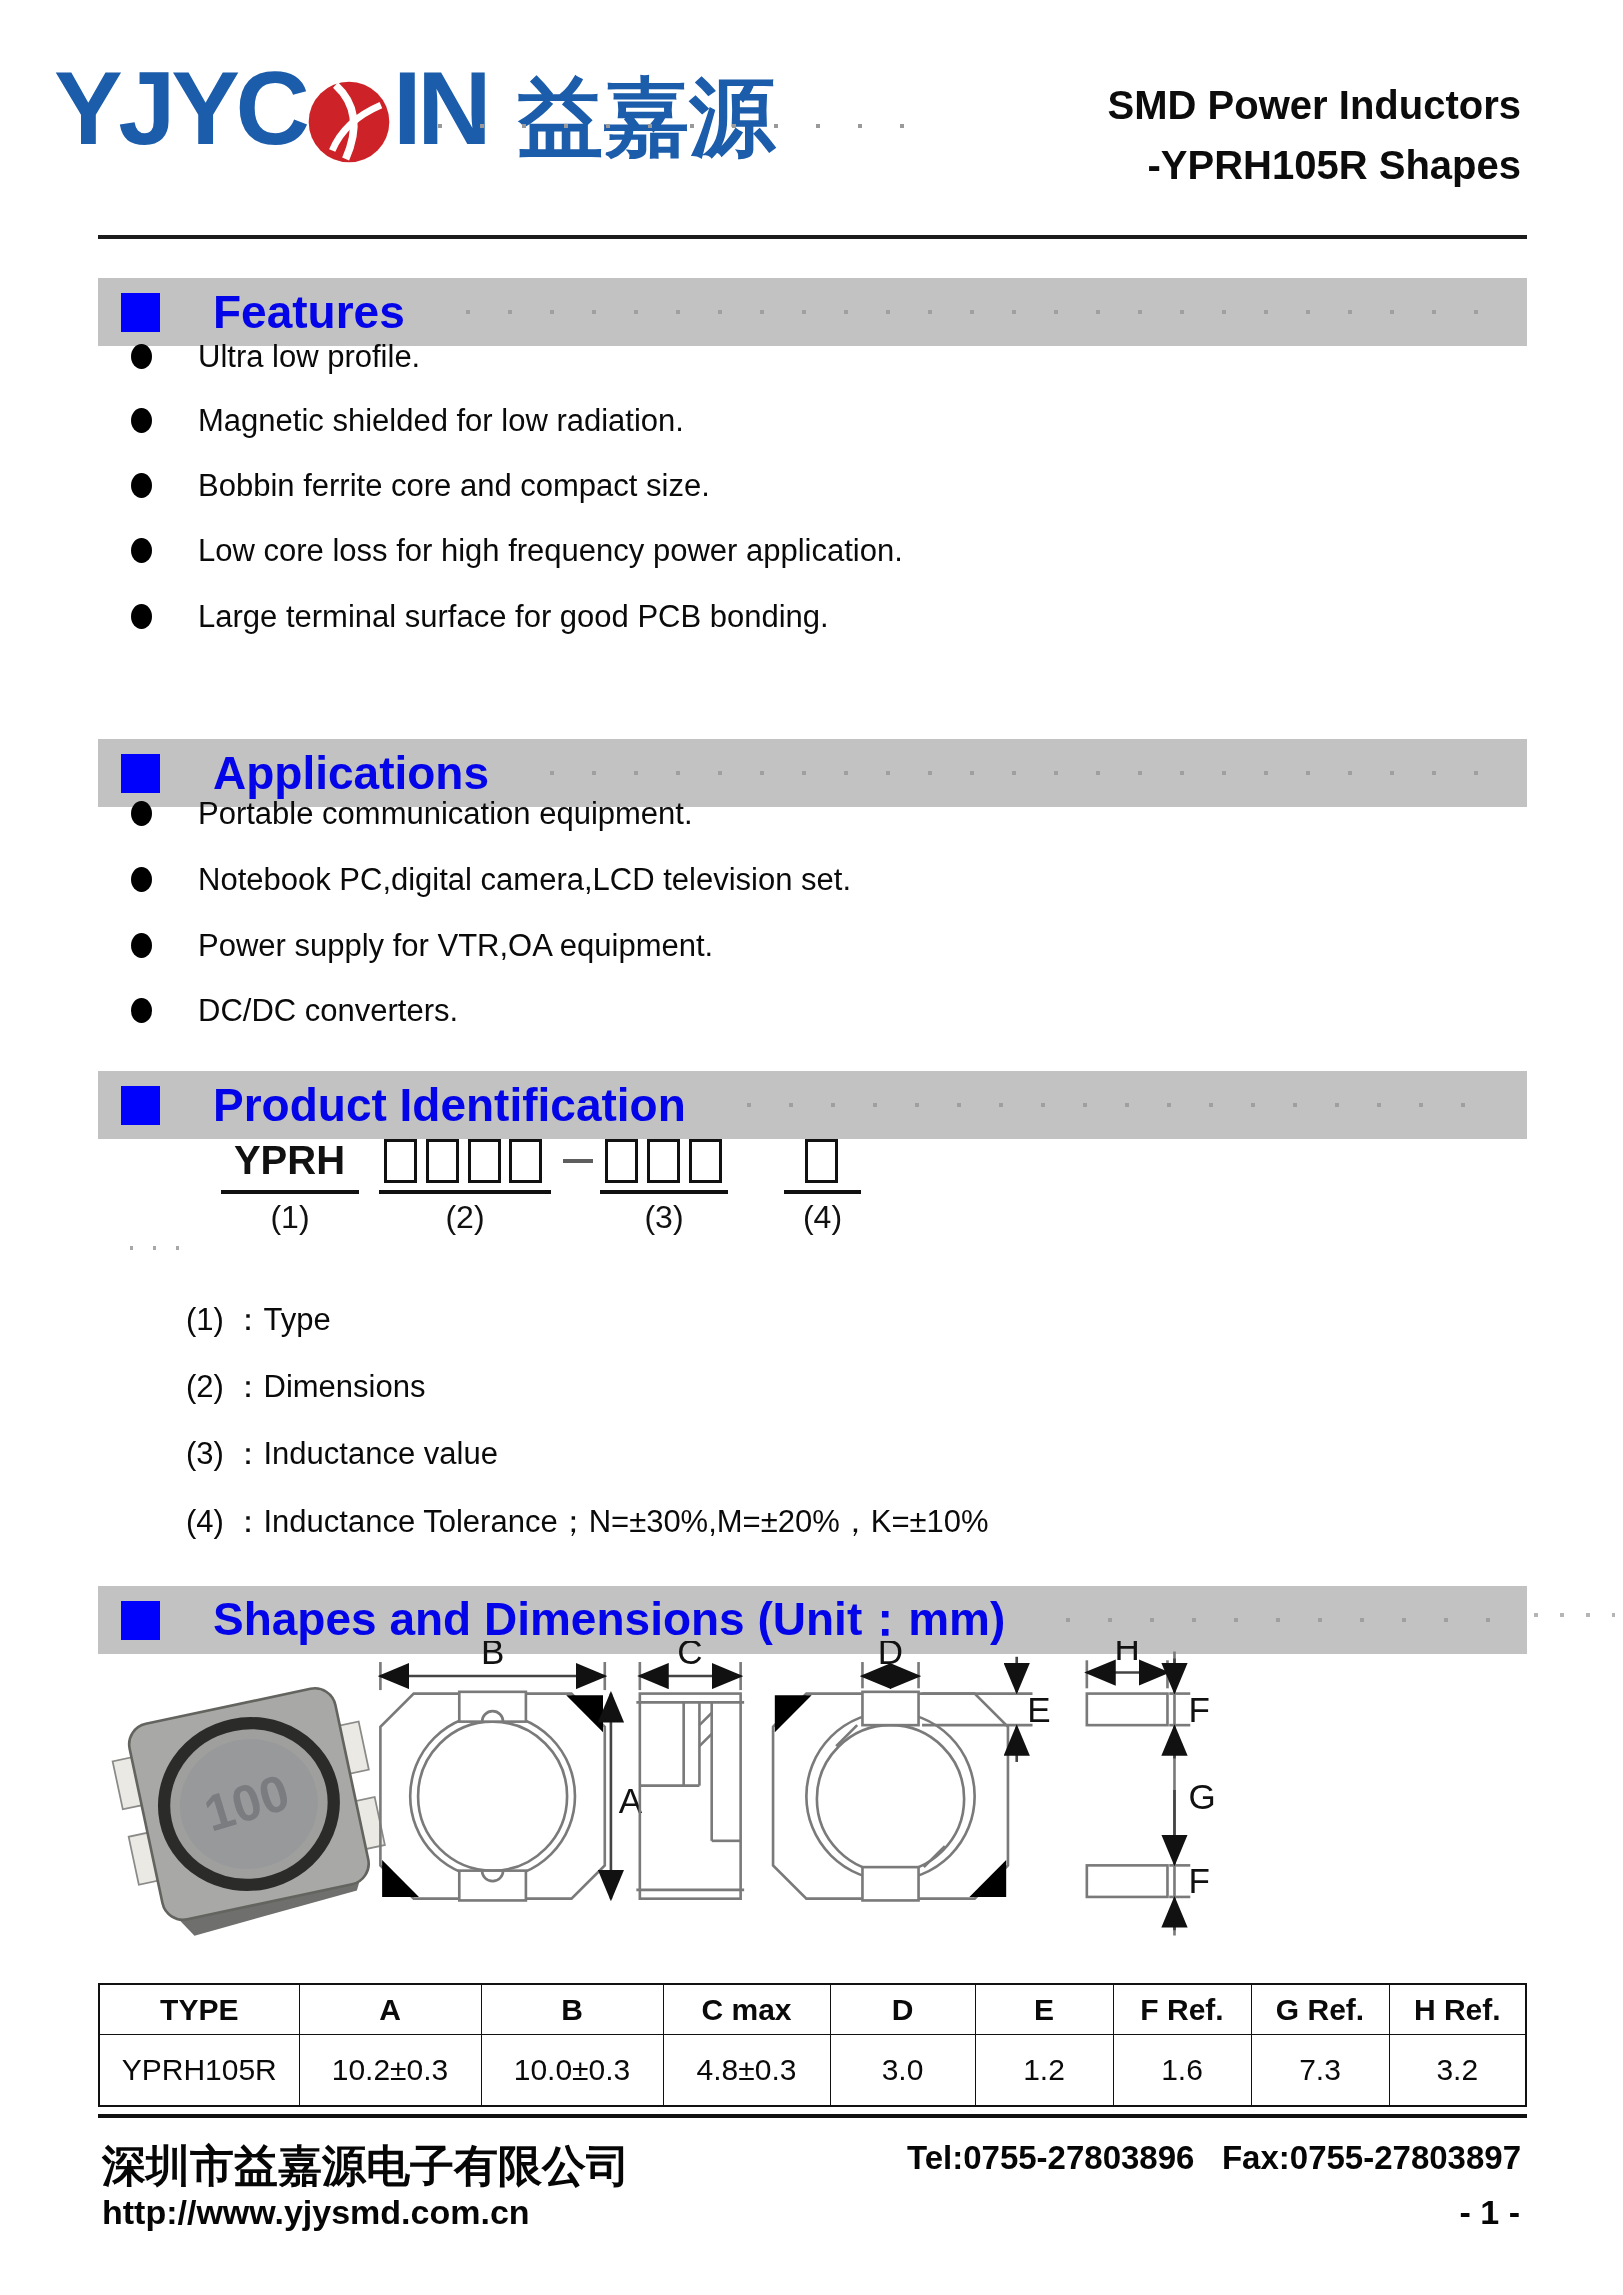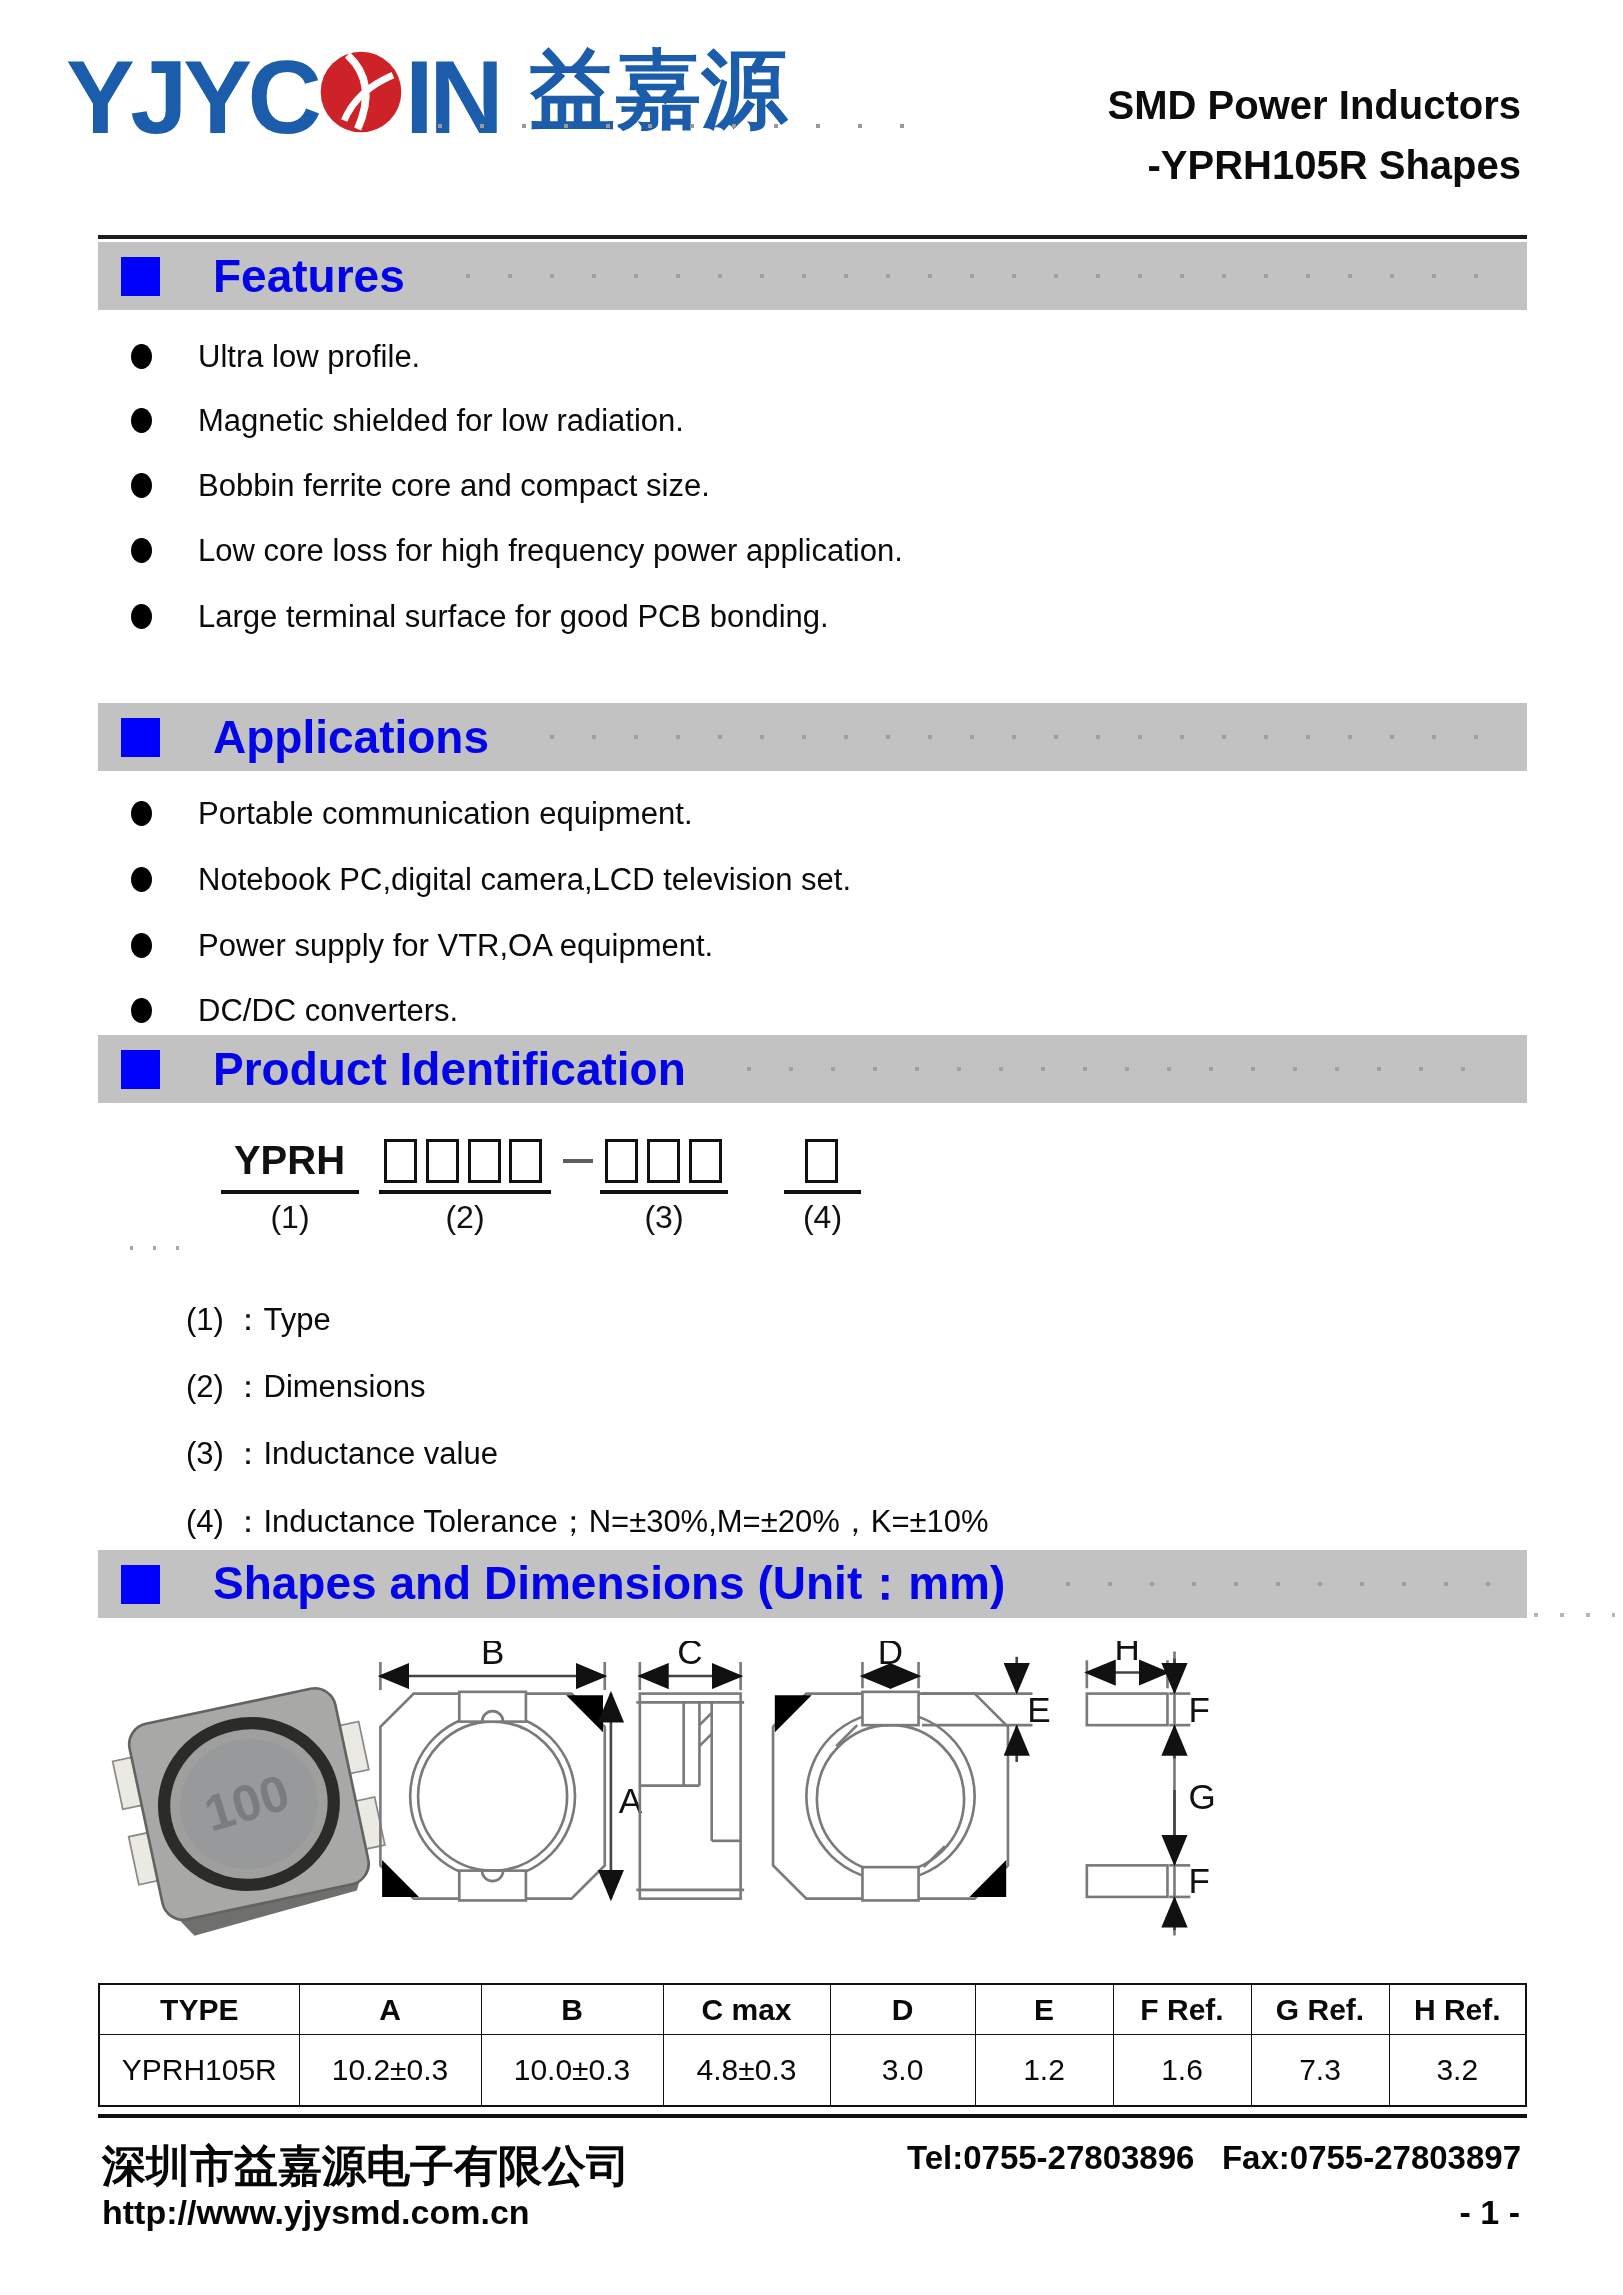--- a/index.html
+++ b/index.html
@@ -2,31 +2,31 @@
 <html style="font-size:14px"><head>
 <meta charset="utf-8">
 <style>
   html,body{margin:0;padding:0;background:#e9e9e9;}
   .page{
     position:relative;width:1623px;height:2295px;background:#ffffff;
     font-family:"Liberation Sans", sans-serif;color:#0d0d0d;overflow:hidden;
     margin:0 auto;
   }
   
-  .logo{position:absolute;left:66px;top:46px;height:114px;display:flex;align-items:flex-start;}
+  .logo{position:absolute;left:54px;top:46px;height:114px;display:flex;align-items:flex-end;}
   .logo .latin{font-size:103px;font-weight:800;color:#1b5cab;letter-spacing:-4.4px;line-height:1;}
   .logo .o-swirl{display:inline-block;width:84px;height:84px;margin:0 1.8px;position:relative;top:3.5px;}
   .logo .cn{font-size:86px;font-weight:bold;color:#1b5cab;margin-left:30px;line-height:1;}
   .dots{background-image:repeating-linear-gradient(to right,#9a9a9a 0 4.4px,transparent 4.4px 42px);height:3.5px;}
   .hdr-dots{position:absolute;left:438px;top:124px;width:491px;}
   .title-block{position:absolute;right:102px;top:75px;text-align:right;font-weight:bold;font-size:40px;line-height:60px;color:#0c0c0c;}
   .rule-top{position:absolute;left:98px;top:235px;width:1429px;height:3.5px;background:#1c1c1c;}
 
   
-  .banner{position:absolute;left:98px;width:1429px;height:68px;background:#c2c2c2;display:flex;align-items:center;}
+  .banner{position:absolute;left:98px;width:1429px;height:68px;background:#c2c2c2;display:flex;align-items:center;margin-top:36px;}
   .banner .sq{width:39px;height:39px;background:#0000fd;margin-left:23px;flex:0 0 auto;}
   .banner .bt{color:#0404e8;font-size:46px;font-weight:bold;margin-left:53px;white-space:nowrap;}
   .banner .lead{flex:1 1 auto;height:3.5px;margin:0 35px 0 61px;background-image:repeating-linear-gradient(to right,#9f9f9f 0 4.4px,transparent 4.4px 42px);}
   #banner-features{top:242px;}
   #banner-applications{top:703px;}
   #banner-prodid{top:1035px;}
   #banner-shapes{top:1550px;}
 
   
   .bullet{position:absolute;left:131px;height:39px;display:flex;align-items:center;font-size:31px;color:#0a0a0a;}

